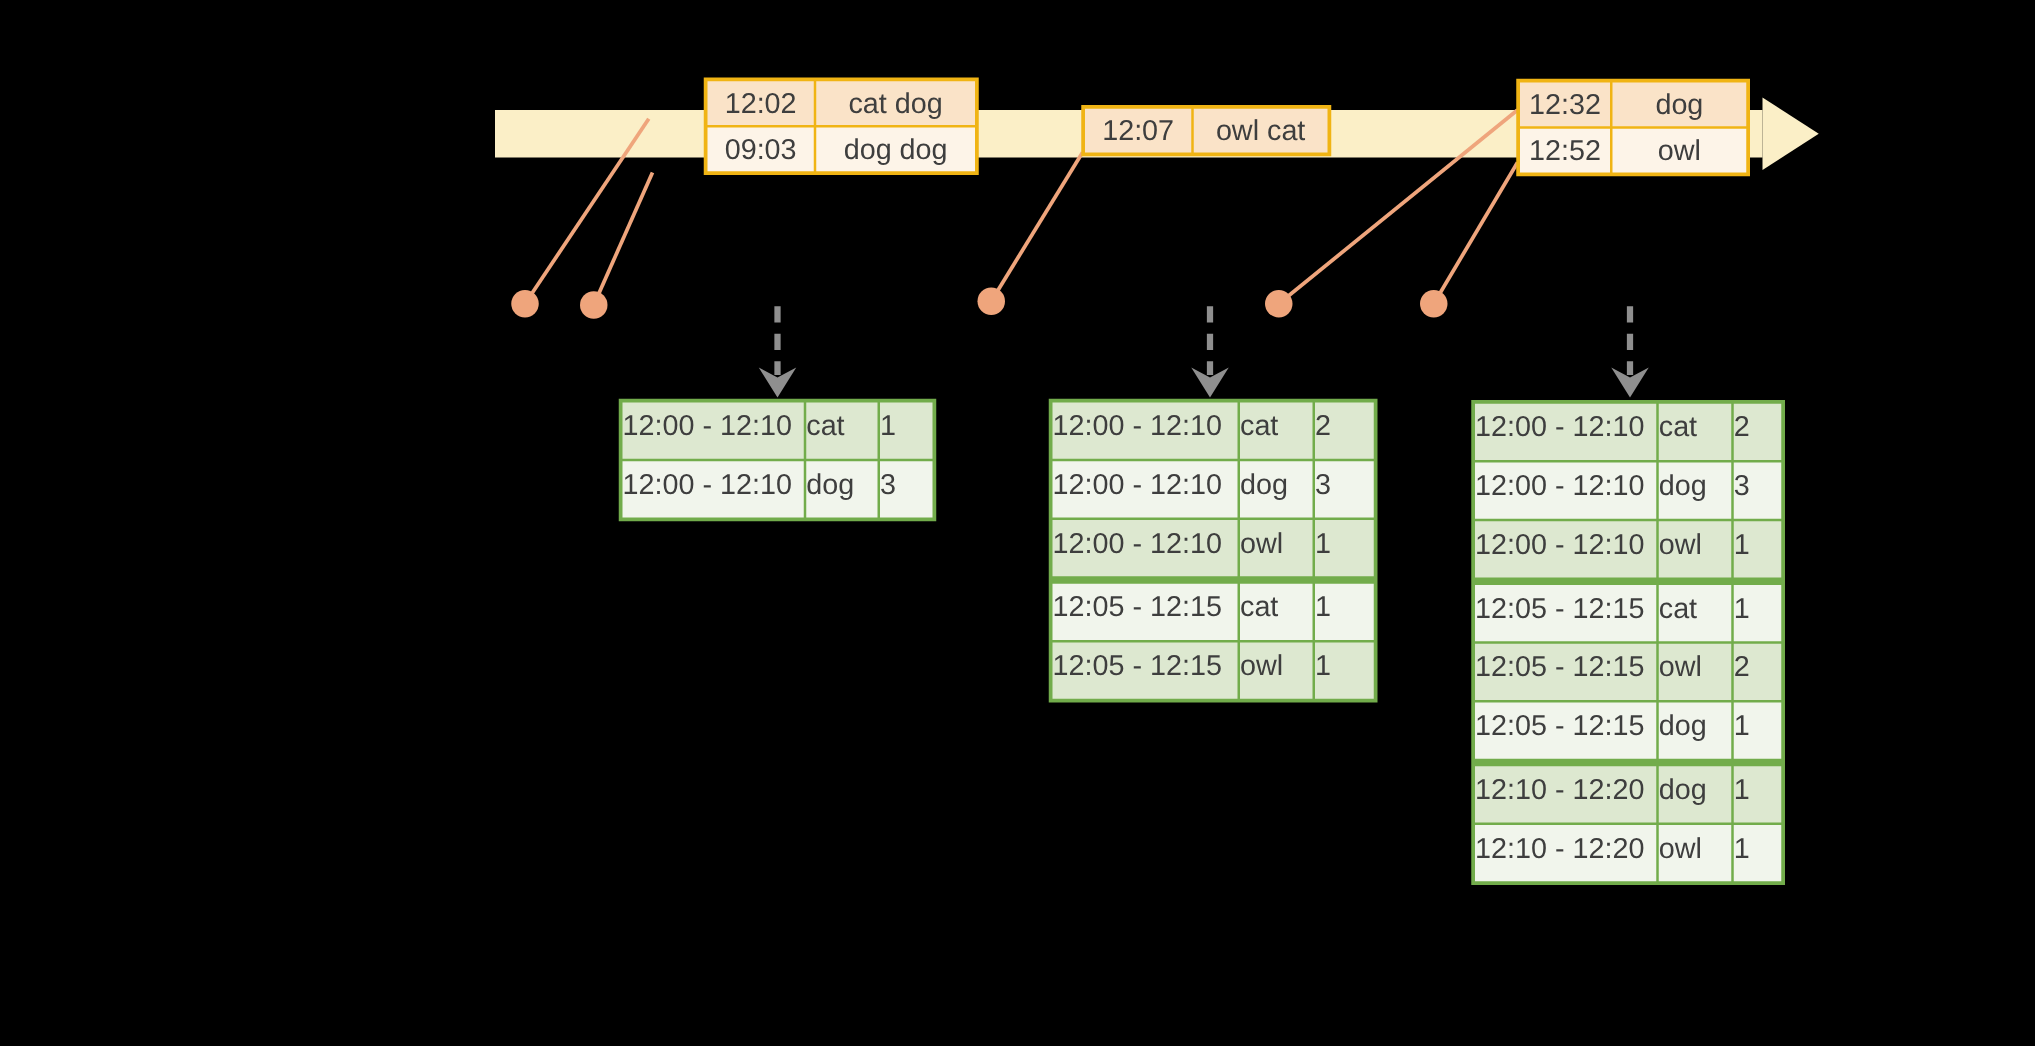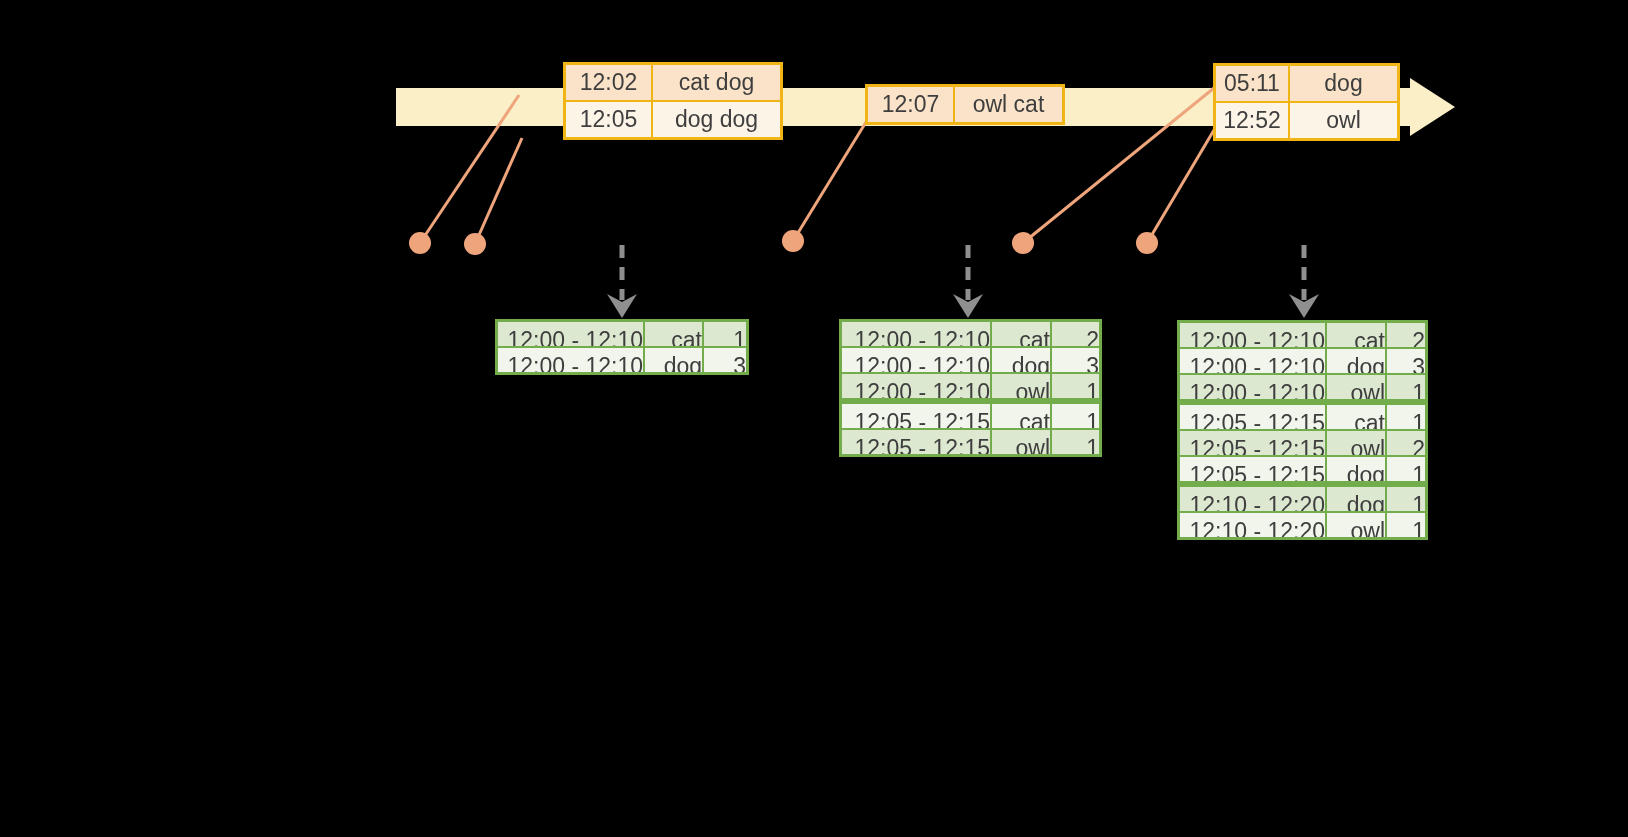--- a/index.html
+++ b/index.html
@@ -41,22 +41,22 @@
   
   .gtable{
     position:absolute;
     background:#72AC4B;
     padding:3px;
     display:flex;flex-direction:column;gap:2px;
   }
   .gtable .row{display:flex;gap:2px;}
   .gtable .row.group-start{margin-top:4px;}
   .gtable .cell{
-    height:24px;line-height:36px;
-    text-align:right;font-size:23px;color:#3E3E3E;
+    height:45px;line-height:36px;
+    text-align:left;font-size:23px;color:#3E3E3E;
     white-space:nowrap;overflow:hidden;
   }
   .g-dark{background:#DDE8D0;}
   .g-light{background:#F1F5EC;}
   #res1{left:495px;top:319px;}
   #res1 .cell:nth-child(1){width:145px;}
   #res1 .cell:nth-child(2){width:57px;}
   #res1 .cell:nth-child(3){width:42px;}
   #res2{left:839px;top:319px;}
   #res2 .cell:nth-child(1){width:148px;}
@@ -102,35 +102,35 @@
       <polygon points="1289,294 1304,318 1319,294 1304,302" fill="#8F8F8F"></polygon>
     </g>
   </svg>
 
   <div id="evt1" class="etable">
     <div class="row">
       <div class="cell e-dark">12:02</div>
       <div class="cell e-dark">cat dog</div>
     </div>
     <div class="row">
-      <div class="cell e-light">12:05</div>
+      <div class="cell e-light">09:03</div>
       <div class="cell e-light">dog dog</div>
     </div>
   </div>
 
   <div id="evt2" class="etable">
     <div class="row">
       <div class="cell e-dark">12:07</div>
       <div class="cell e-dark">owl cat</div>
     </div>
   </div>
 
   <div id="evt3" class="etable">
     <div class="row">
-      <div class="cell e-dark">05:11</div>
+      <div class="cell e-dark">12:32</div>
       <div class="cell e-dark">dog</div>
     </div>
     <div class="row">
       <div class="cell e-light">12:52</div>
       <div class="cell e-light">owl</div>
     </div>
   </div>
 
   <div id="res1" class="gtable">
     <div class="row">

